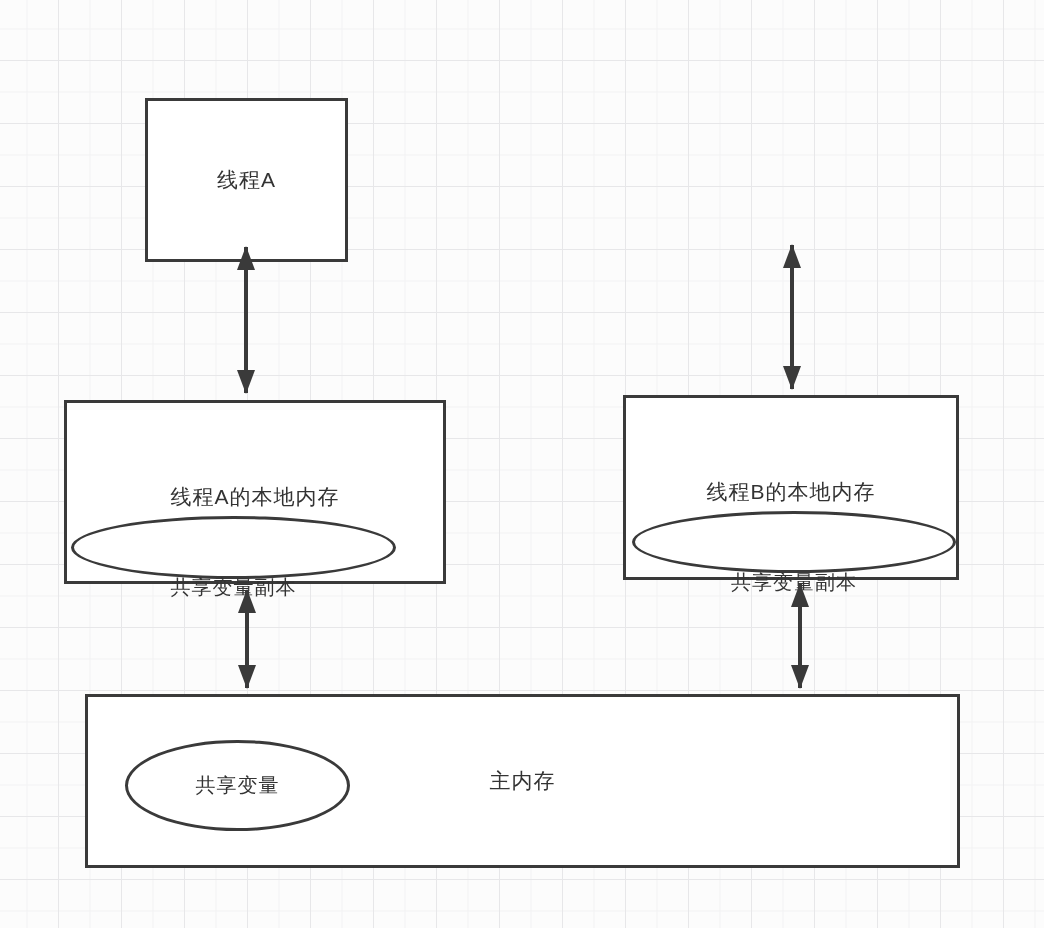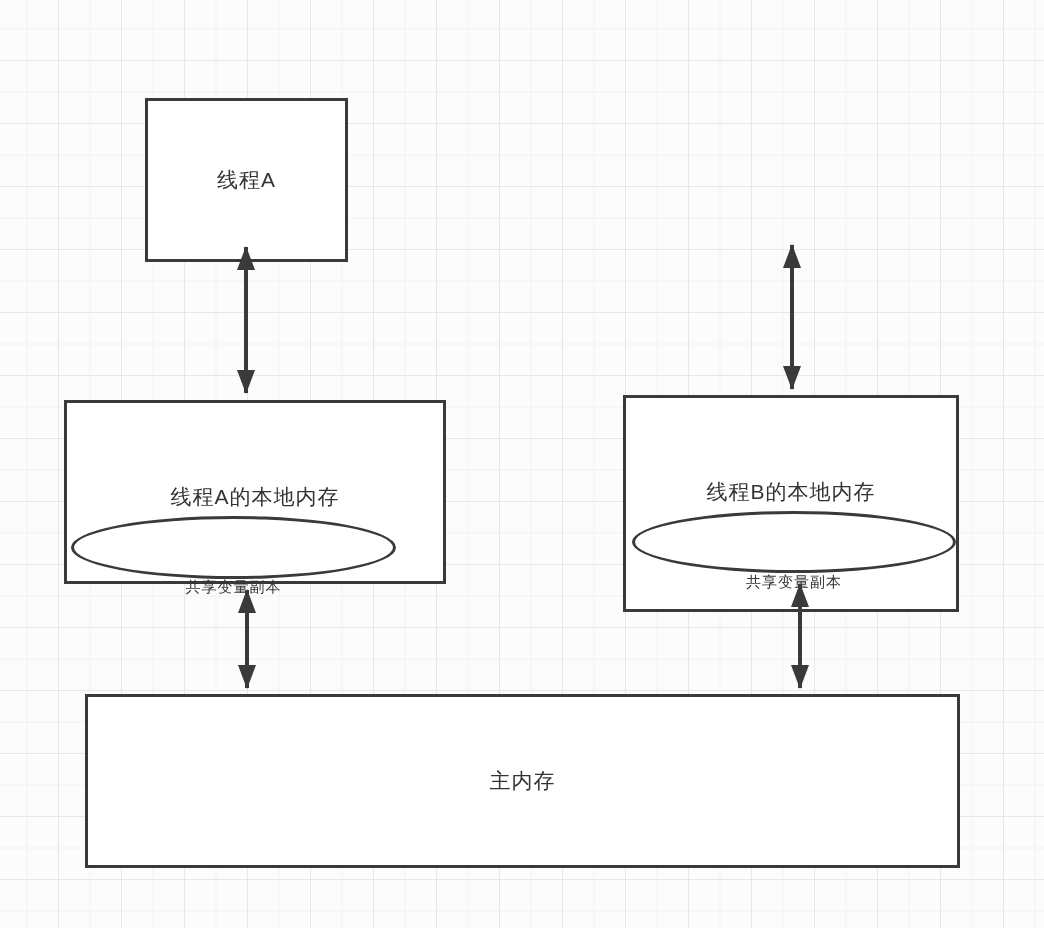--- a/index.html
+++ b/index.html
@@ -39,27 +39,27 @@
   .ellipse {
     position: absolute;
     background: #ffffff;
     border: 3px solid #3a3a3a;
     border-radius: 50%;
     box-sizing: border-box;
     display: flex;
     align-items: center;
     justify-content: center;
     color: #333333;
-    font-size: 15px;
+    font-size: 20px;
   }
   
   #thread-a-box   { left: 145px; top: 98px;  width: 203px; height: 164px; }
   #thread-b-box   { left: 692px; top: 98px;  width: 202px; height: 141px; }
   #local-a-box    { left: 64px;  top: 400px; width: 382px; height: 184px; align-items: flex-start; }
-  #local-b-box    { left: 623px; top: 395px; width: 336px; height: 217px; align-items: flex-start; }
+  #local-b-box    { left: 623px; top: 395px; width: 336px; height: 185px; align-items: flex-start; }
   #main-memory-box{ left: 85px;  top: 694px; width: 875px; height: 174px; }
   #local-a-box .node-label { margin-top: 80px; }
   #local-b-box .node-label { margin-top: 80px; }
   #shared-copy-a  { left: 4px;  top: 113px; width: 325px; height: 63px; }
   #shared-copy-b  { left: 6px;  top: 113px; width: 324px; height: 62px; }
   #shared-var     { left: 37px; top: 43px;  width: 225px; height: 91px; }
   .arrow-layer {
     position: absolute;
     left: 0; top: 0;
     width: 1044px;
@@ -86,20 +86,23 @@
 
   <div class="node" id="local-b-box">
     <span class="node-label">线程B的本地内存</span>
     <div class="ellipse" id="shared-copy-b">
       <span class="node-label">共享变量副本</span>
     </div>
   </div>
 
   <div class="node" id="main-memory-box">
     <span class="node-label">主内存</span>
+    <div class="ellipse" id="shared-var">
+      <span class="node-label">共享变量</span>
+    </div>
   </div>
 
   <svg class="arrow-layer" xmlns="http://www.w3.org/2000/svg" width="1044" height="928" viewBox="0 0 1044 928">
     <defs>
       <marker id="ah" viewBox="0 0 26 20" refX="24" refY="10" markerWidth="26" markerHeight="20" markerUnits="userSpaceOnUse" orient="auto-start-reverse">
         <path d="M1,1 L25,10 L1,19 Z" fill="#3a3a3a"></path>
       </marker>
     </defs>
     <line x1="246" y1="247" x2="246" y2="393" stroke="#3a3a3a" stroke-width="4" marker-start="url(#ah)" marker-end="url(#ah)"></line>
     <line x1="792" y1="245" x2="792" y2="389" stroke="#3a3a3a" stroke-width="4" marker-start="url(#ah)" marker-end="url(#ah)"></line>

